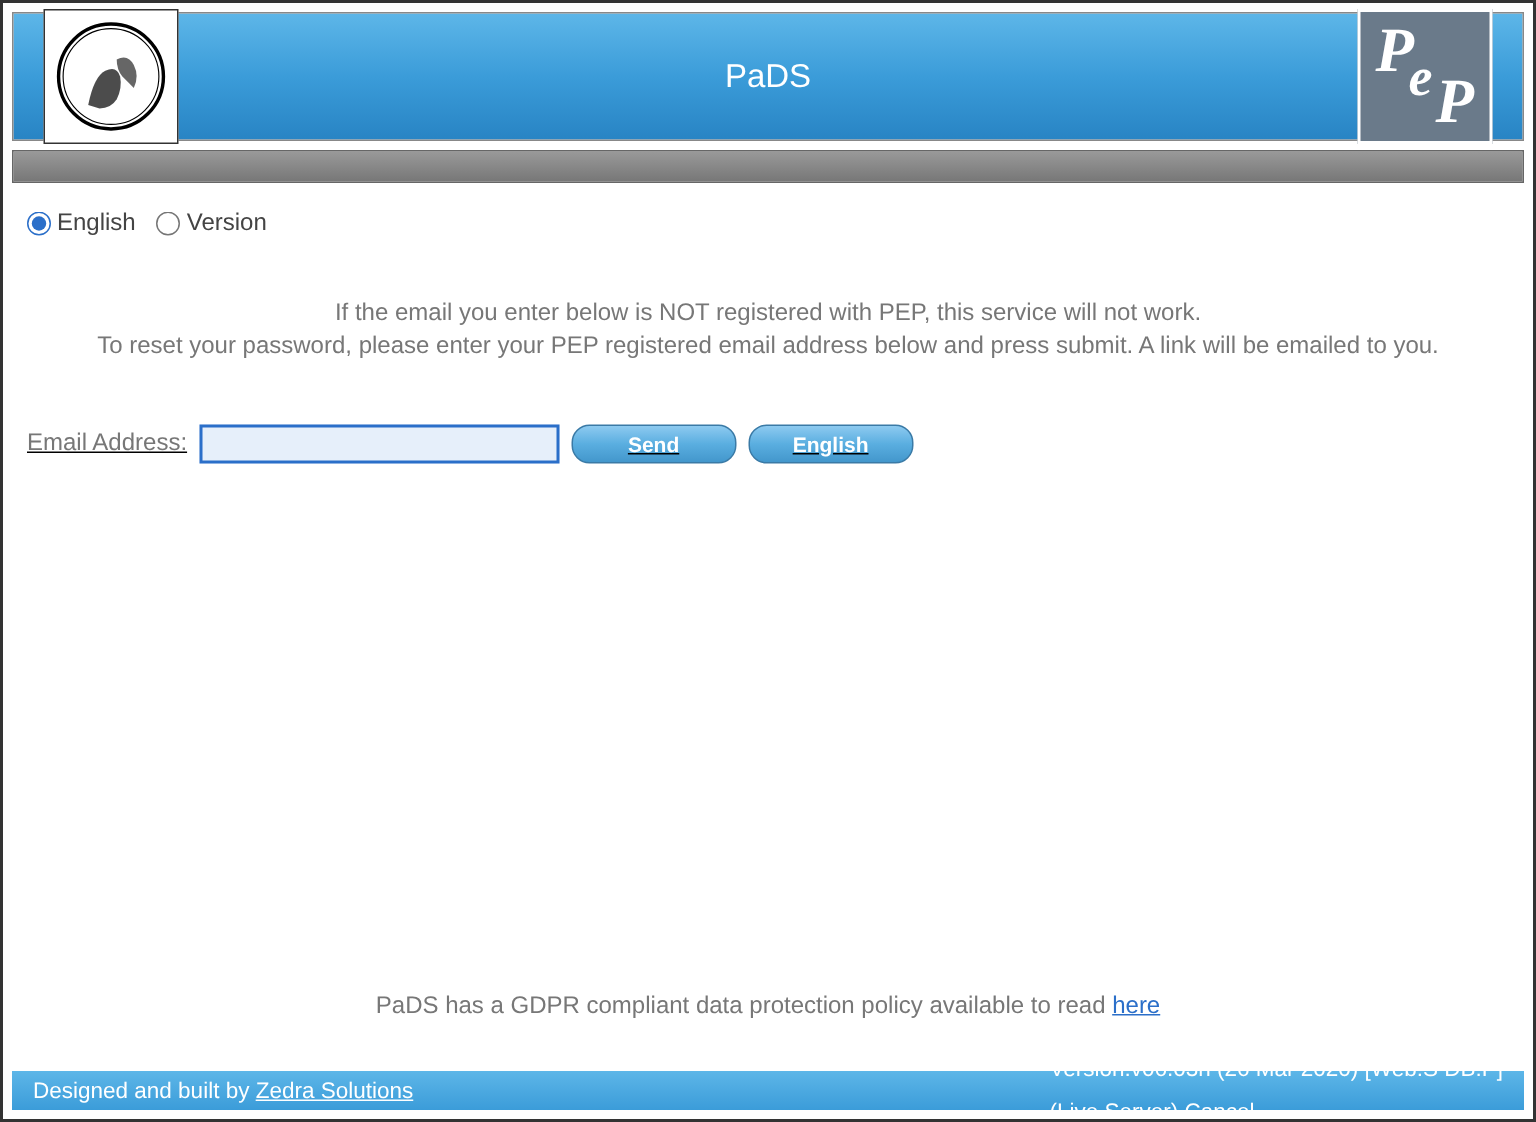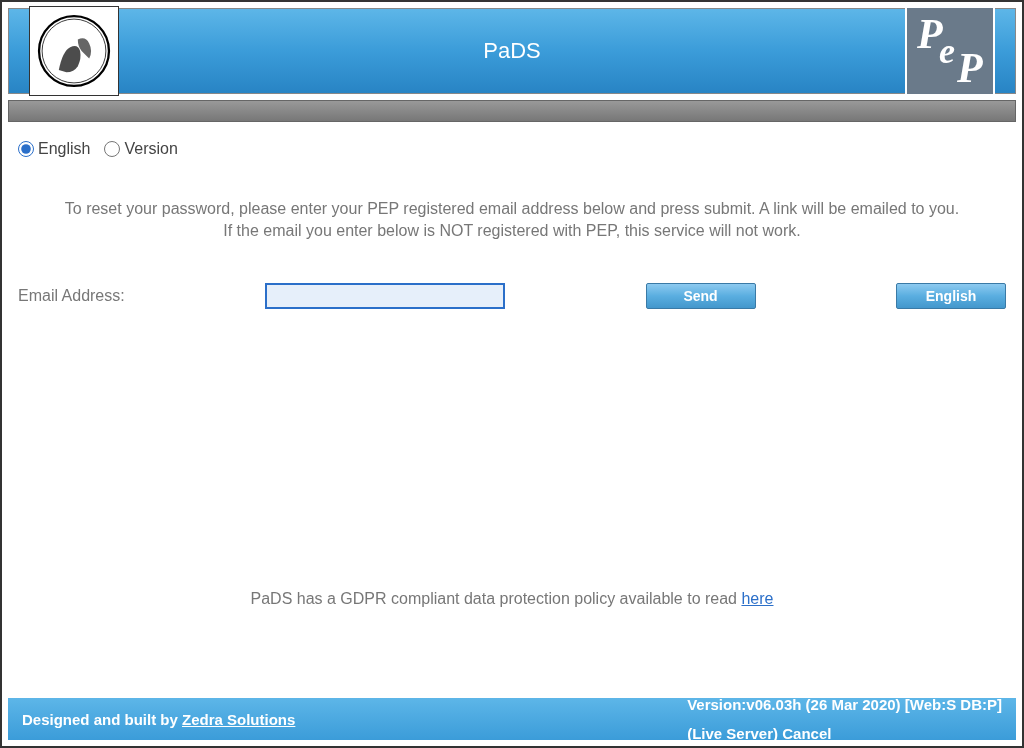--- a/index.html
+++ b/index.html
@@ -123,23 +123,24 @@
     .instruction {
       text-align: center;
       color: #777;
       font-size: 16px;
       margin-top: 40px;
       line-height: 1.4;
     }
     .form-row {
       display: flex;
       align-items: center;
-      justify-content: space-between;
+      justify-content: flex-start;
       gap: 8px;
       margin-top: 40px;
+      text-decoration: underline;
     }
     .form-label {
       color: #777;
       font-size: 16px;
     }
     .email-input {
       width: 240px;
       height: 26px;
       border: 2px solid #2b6fc9;
       background: #e6effa;
@@ -148,43 +149,42 @@
     }
     .btn {
       height: 26px;
       width: 110px;
       background: linear-gradient(to bottom, #8dcaf0 0%, #5aaee0 50%, #4397cc 100%);
       border: 1px solid #3a7aa6;
       color: #fff;
       font-weight: bold;
       font-size: 14px;
       cursor: pointer;
-      border-radius: 2px;
+      border-radius: 12px;
     }
     .gdpr {
       text-align: center;
       color: #777;
       font-size: 16px;
       margin-top: auto;
-      margin-bottom: 80px;
+      margin-bottom: 24px;
     }
     .gdpr a {
       color: #2b6fc9;
       text-decoration: underline;
     }
     .footer {
       background: linear-gradient(to bottom, #5db6e8 0%, #3b9cd9 100%);
       color: #fff;
       font-size: 15px;
       padding: 6px 14px;
       display: flex;
       justify-content: space-between;
       align-items: center;
-      height: 42px;
-      font-weight: bold;
+      height: 26px;
     }
     .footer-left .link {
       text-decoration: underline;
       cursor: pointer;
     }
     .footer-right {
       display: flex;
       gap: 12px;
       flex-direction: column;
     }
@@ -222,22 +222,22 @@
           <span>English</span>
         </label>
         <label class="lang-option">
           <input type="radio" name="lang" style="">
           <span>Version</span>
         </label>
       </div>
     </div>
 
     <div class="instruction">
+      <div>If the email you enter below is NOT registered with PEP, this service will not work.</div>
       <div>To reset your password, please enter your PEP registered email address below and press submit. A link will be emailed to you.</div>
-      <div>If the email you enter below is NOT registered with PEP, this service will not work.</div>
     </div>
 
     <div class="form-row">
       <span class="form-label">Email Address:</span>
       <input type="text" class="email-input" value="" style="">
       <button class="btn">Send</button>
       <button class="btn">English</button>
     </div>
 
     <div class="gdpr">

